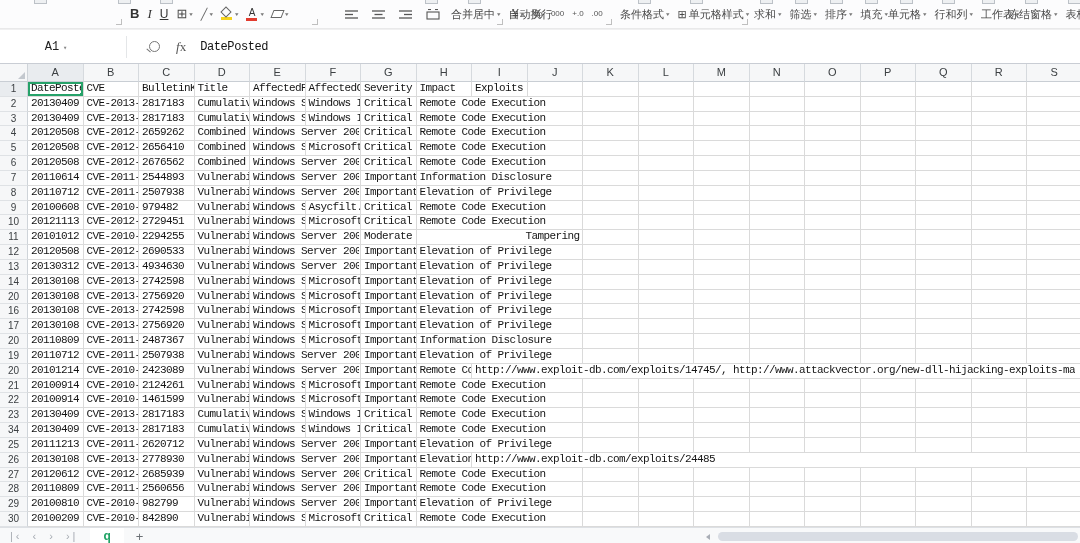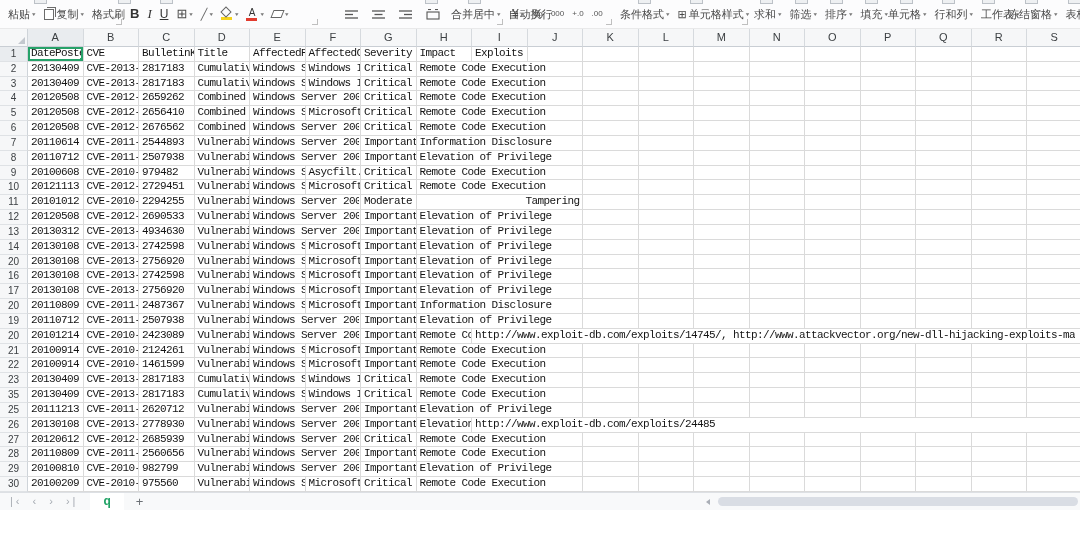--- a/index.html
+++ b/index.html
@@ -93,34 +93,20 @@
       <div class="frag" style="left:760px"></div>
     <div class="frag" style="left:795px"></div>
       <div class="frag" style="left:830px"></div>
     <div class="frag" style="left:865px"></div>
       <div class="frag" style="left:900px"></div>
     <div class="frag" style="left:942px"></div>
       <div class="frag" style="left:982px"></div>
     <div class="frag" style="left:1025px"></div>
       <div class="frag" style="left:1068px"></div>
 
-    <div class="tgroup" style="left:4px">
-      <div class="tb">
-          <span>粘贴</span>
-          <span class="car">▾</span>
-        </div>
-      <div class="tb">
-          <span class="ic-copy"></span>
-          <span>复制</span>
-          <span class="car">▾</span>
-        </div>
-      <div class="tb">
-          <span>格式刷</span>
-        </div>
-    </div>
     <div class="grpmark" style="left:116px"></div>
 
     <div class="tgroup" style="left:126px">
       <div class="tb b">B</div>
       <div class="tb i">I</div>
       <div class="tb u">U</div>
       <div class="tb">
           <span class="glyph">⊞</span>
           <span class="car">▾</span>
         </div>
@@ -267,20 +253,27 @@
       <div class="tb">
           <span>冻结窗格</span>
           <span class="car">▾</span>
         </div>
       <div class="tb">
           <span>表格样式</span>
         </div>
     </div>
   </div>
 
+  <div class="fbar">
+    <div class="namebox"><span>A1</span><span class="nb-car">▾</span></div>
+    <div class="fdiv"></div>
+    <div class="mag"></div>
+    <div class="fx"><i>f</i>x</div>
+    <div class="ftext">DatePosted</div>
+  </div>
 
   <div class="grid">
     <div class="hdrrow">
       <div class="corner"></div>
     <div class="ch sel">A</div>
         <div class="ch">B</div>
         <div class="ch">C</div>
         <div class="ch">D</div>
         <div class="ch">E</div>
         <div class="ch">F</div>
@@ -861,21 +854,21 @@
           <div class="cell"></div>
           <div class="cell"></div>
           <div class="cell"></div>
           <div class="cell"></div>
           <div class="cell"></div>
           <div class="cell"></div>
           <div class="cell"></div>
           <div class="cell"></div>
         </div>
         <div class="row">
-          <div class="rn">35</div>
+          <div class="rn">34</div>
           <div class="cell num">20130409</div>
           <div class="cell">CVE-2013-2</div>
           <div class="cell num">2817183</div>
           <div class="cell">Cumulative</div>
           <div class="cell">Windows Server 2008</div>
           <div class="cell">Windows Internet</div>
           <div class="cell">Critical</div>
           <div class="cell" style="overflow: visible;">
             <span class="ov" style="width: 160px;">Remote Code Execution</span>
           </div>
@@ -1018,21 +1011,21 @@
           <div class="cell"></div>
           <div class="cell"></div>
           <div class="cell"></div>
           <div class="cell"></div>
           <div class="cell"></div>
         </div>
         <div class="row">
           <div class="rn">30</div>
           <div class="cell num">20100209</div>
           <div class="cell">CVE-2010-0</div>
-          <div class="cell num">975560</div>
+          <div class="cell num">842890</div>
           <div class="cell">Vulnerabil</div>
           <div class="cell">Windows Server 2008</div>
           <div class="cell">Microsoft </div>
           <div class="cell">Critical</div>
           <div class="cell" style="overflow: visible;">
             <span class="ov" style="width: 160px;">Remote Code Execution</span>
           </div>
           <div class="cell"></div>
           <div class="cell"></div>
           <div class="cell"></div>

